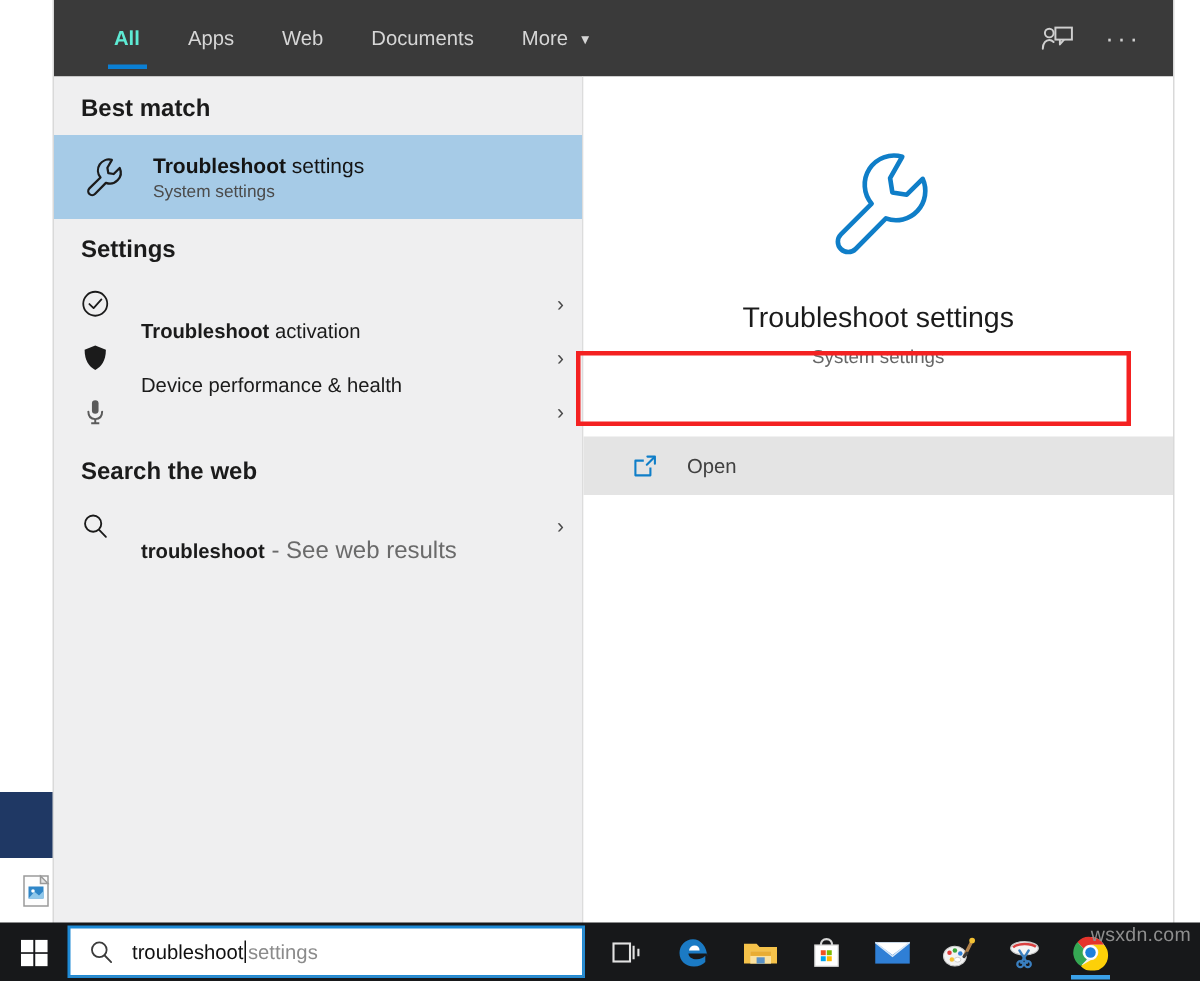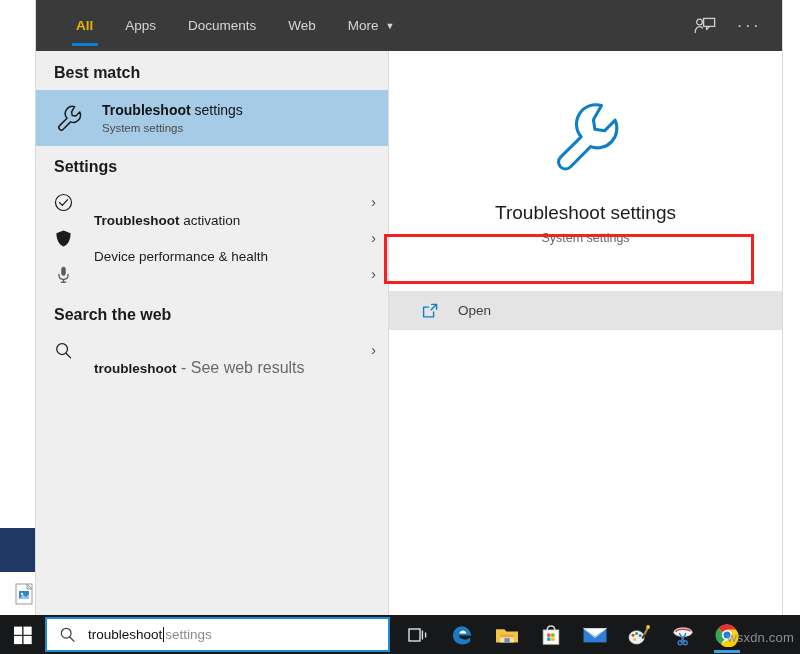--- a/index.html
+++ b/index.html
@@ -55,21 +55,21 @@
     position: relative;
     color: #d6d6d6;
     font-size: 13.5px;
     height: 51px;
     display: flex;
     align-items: center;
     padding: 0 16px;
     cursor: default;
     white-space: nowrap;
   }
-  .tab.active { color: #eab308; font-weight: bold; }
+  .tab.active { color: #5eead4; font-weight: bold; }
   .tab.active .tab-underline {
     position: absolute;
     left: 50%;
     transform: translateX(-50%);
     bottom: 5px;
     width: 26px; height: 3px;
     background: #0a7fd4;
   }
   .tab .caret {
     display: inline-block;
@@ -280,21 +280,21 @@
   .task-icon.running::after {
     content: "";
     position: absolute;
     bottom: 1px; left: 50%;
     transform: translateX(-50%);
     width: 26px; height: 3px;
     background: #3aa0e8;
   }
   .watermark {
     position: absolute;
-    right: 6px; bottom: 9px;
+    right: 6px; bottom: 24px;
     font-size: 13px;
     color: #8e8e8e;
     letter-spacing: 0.2px;
     pointer-events: none;
   }
 </style>
 </head>
 <body>
 
 <div id="screen">
@@ -315,24 +315,24 @@
     <div class="header-bar">
       <div class="tabs">
         <div class="tab active">
           <span>All</span>
           <span class="tab-underline"></span>
         </div>
         <div class="tab">
           <span>Apps</span>
         </div>
         <div class="tab">
+          <span>Web</span>
+        </div>
+        <div class="tab">
           <span>Documents</span>
-        </div>
-        <div class="tab">
-          <span>Web</span>
         </div>
         <div class="tab">
           <span>More</span>
           <span class="caret">▼</span>
         </div>
       </div>
       <div class="header-right">
         <div class="hdr-icon">
           <svg width="22" height="20" viewBox="0 0 22 20">
             <circle cx="5.5" cy="6" r="2.9" fill="none" stroke="#cfcfcf" stroke-width="1.3"></circle>

